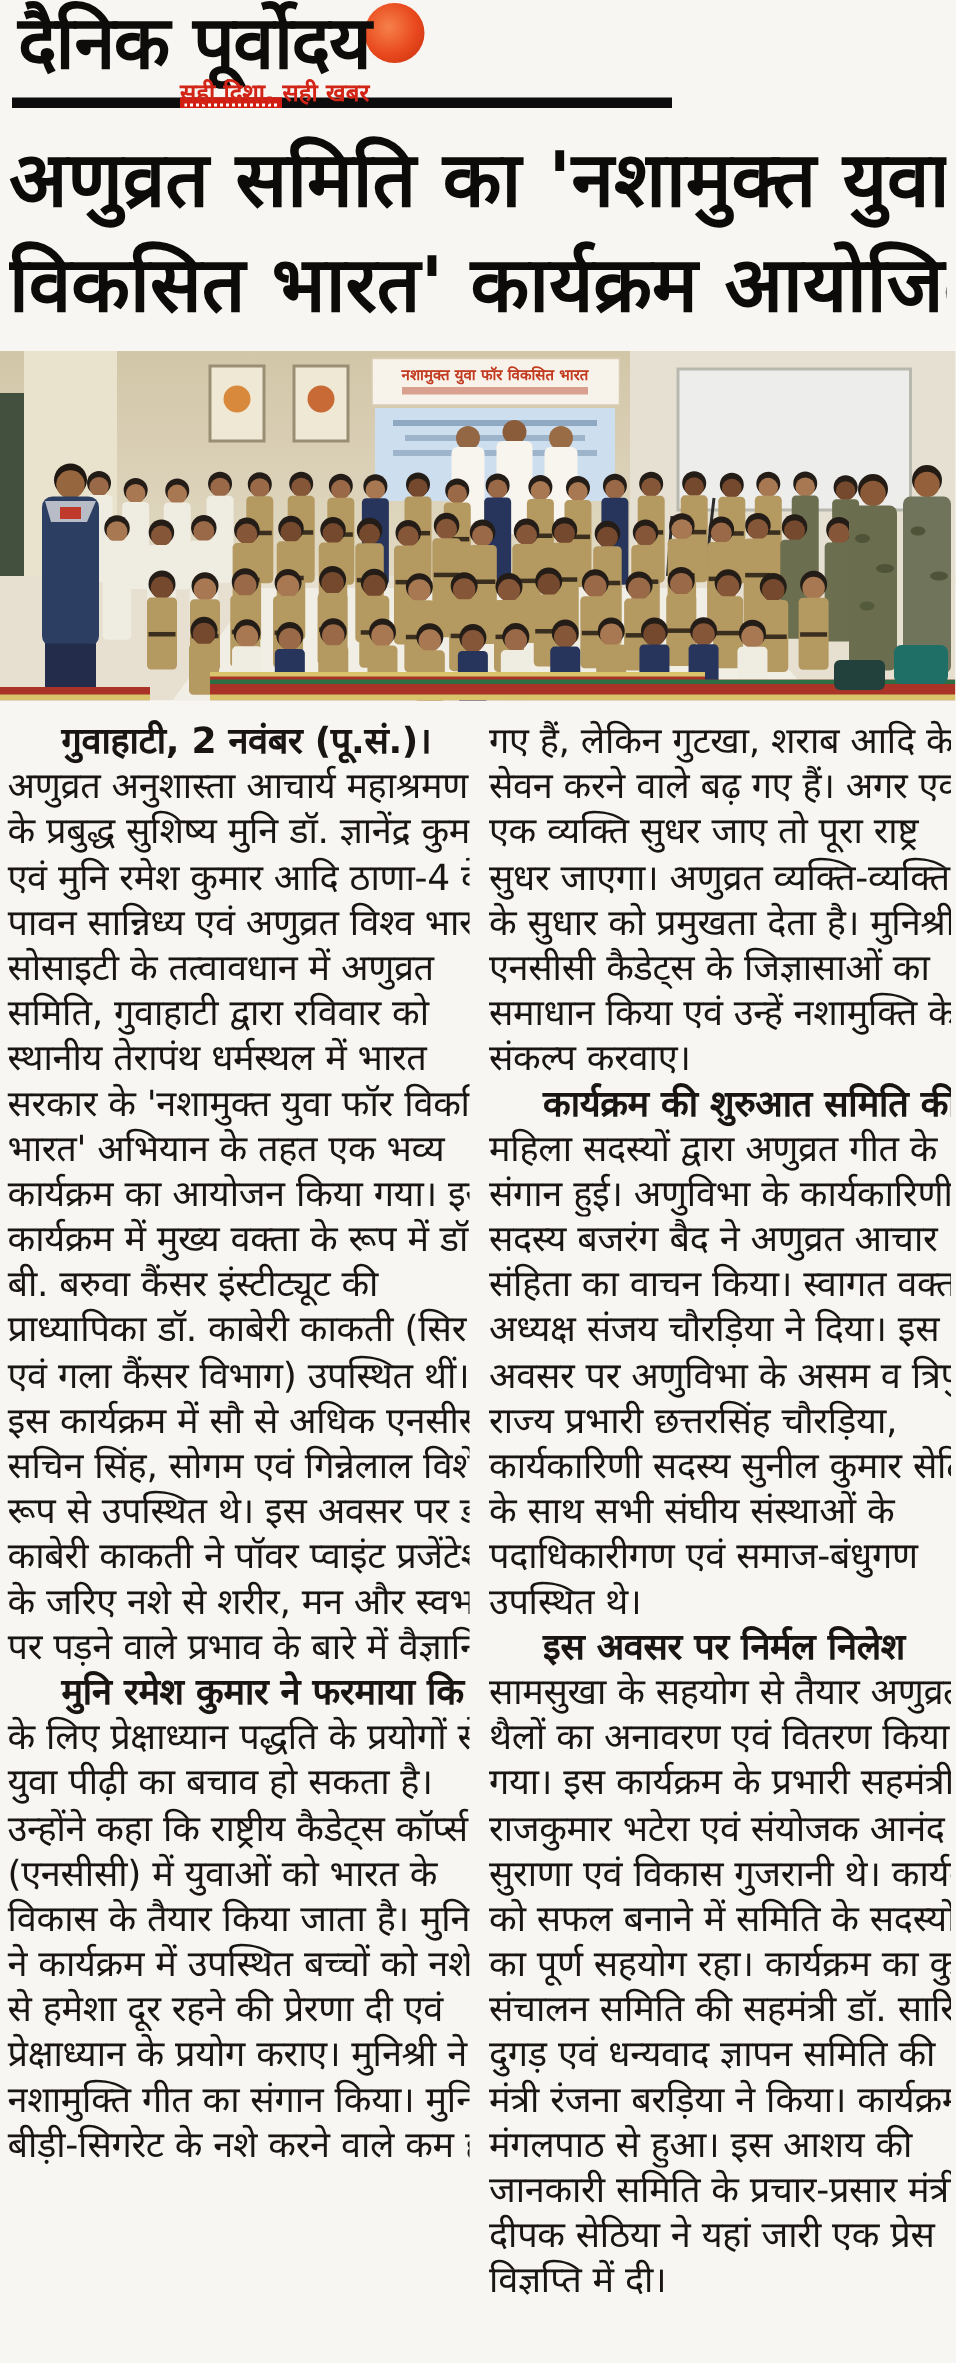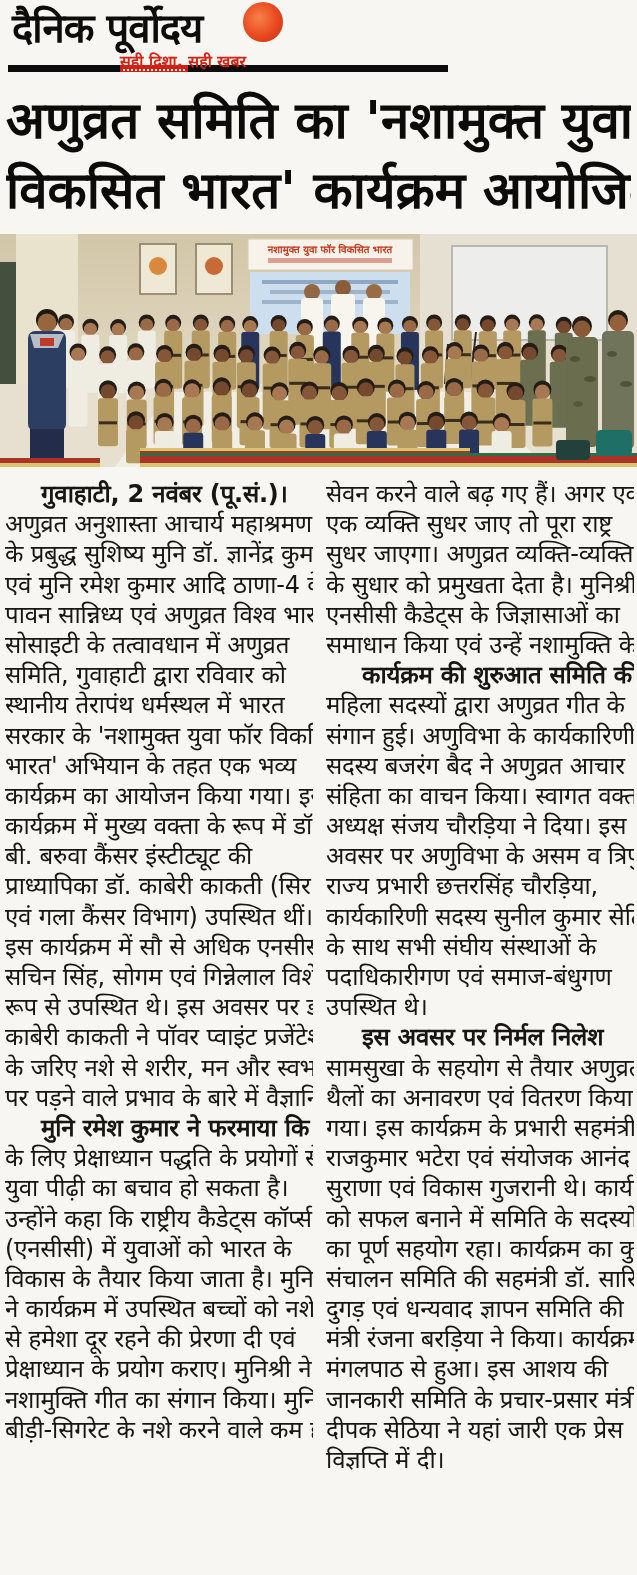--- a/index.html
+++ b/index.html
@@ -14,21 +14,21 @@
   
   .masthead { position:relative; height:80px; }
   .sun {
     position:absolute; left:243px; top:2px; width:40px; height:40px;
     border-radius:50%;
     background:radial-gradient(circle at 40% 40%, #f6814a 0%, #e8481d 55%, #c52f10 100%);
     z-index:0;
   }
   .logo {
     position:absolute; left:12px; top:2px; z-index:1;
-    font-size:40px; line-height:52px; font-weight:700;
+    font-size:49px; line-height:52px; font-weight:700;
     letter-spacing:-1px; color:#0d0c0a;
     font-family:"DejaVu Serif", serif;
     white-space:nowrap;
   }
   .tagline {
     position:absolute; left:120px; top:50px; width:145px; z-index:1;
     text-align:left; font-size:16px; font-weight:700; color:#d32517;
     white-space:nowrap;
   }
   .rule {
@@ -434,26 +434,28 @@
       <div class="line">उन्होंने कहा कि राष्ट्रीय कैडेट्स कॉर्प्स</div>
       <div class="line">(एनसीसी) में युवाओं को भारत के</div>
       <div class="line">विकास के तैयार किया जाता है। मुनिश्री</div>
       <div class="line">ने कार्यक्रम में उपस्थित बच्चों को नशे</div>
       <div class="line">से हमेशा दूर रहने की प्रेरणा दी एवं</div>
       <div class="line">प्रेक्षाध्यान के प्रयोग कराए। मुनिश्री ने</div>
       <div class="line">नशामुक्ति गीत का संगान किया। मुनि</div>
       <div class="line">बीड़ी-सिगरेट के नशे करने वाले कम हो</div>
     </div>
   <div class="col">
+      <div class="line">गए हैं, लेकिन गुटखा, शराब आदि के</div>
       <div class="line">सेवन करने वाले बढ़ गए हैं। अगर एक-</div>
       <div class="line">एक व्यक्ति सुधर जाए तो पूरा राष्ट्र</div>
       <div class="line">सुधर जाएगा। अणुव्रत व्यक्ति-व्यक्ति</div>
       <div class="line">के सुधार को प्रमुखता देता है। मुनिश्री ने</div>
       <div class="line">एनसीसी कैडेट्स के जिज्ञासाओं का</div>
       <div class="line">समाधान किया एवं उन्हें नशामुक्ति के</div>
+      <div class="line">संकल्प करवाए।</div>
       <div class="line indent">कार्यक्रम की शुरुआत समिति की</div>
       <div class="line">महिला सदस्यों द्वारा अणुव्रत गीत के</div>
       <div class="line">संगान हुई। अणुविभा के कार्यकारिणी</div>
       <div class="line">सदस्य बजरंग बैद ने अणुव्रत आचार</div>
       <div class="line">संहिता का वाचन किया। स्वागत वक्तव्य</div>
       <div class="line">अध्यक्ष संजय चौरड़िया ने दिया। इस</div>
       <div class="line">अवसर पर अणुविभा के असम व त्रिपुरा</div>
       <div class="line">राज्य प्रभारी छत्तरसिंह चौरड़िया,</div>
       <div class="line">कार्यकारिणी सदस्य सुनील कुमार सेठिया</div>
       <div class="line">के साथ सभी संघीय संस्थाओं के</div>

